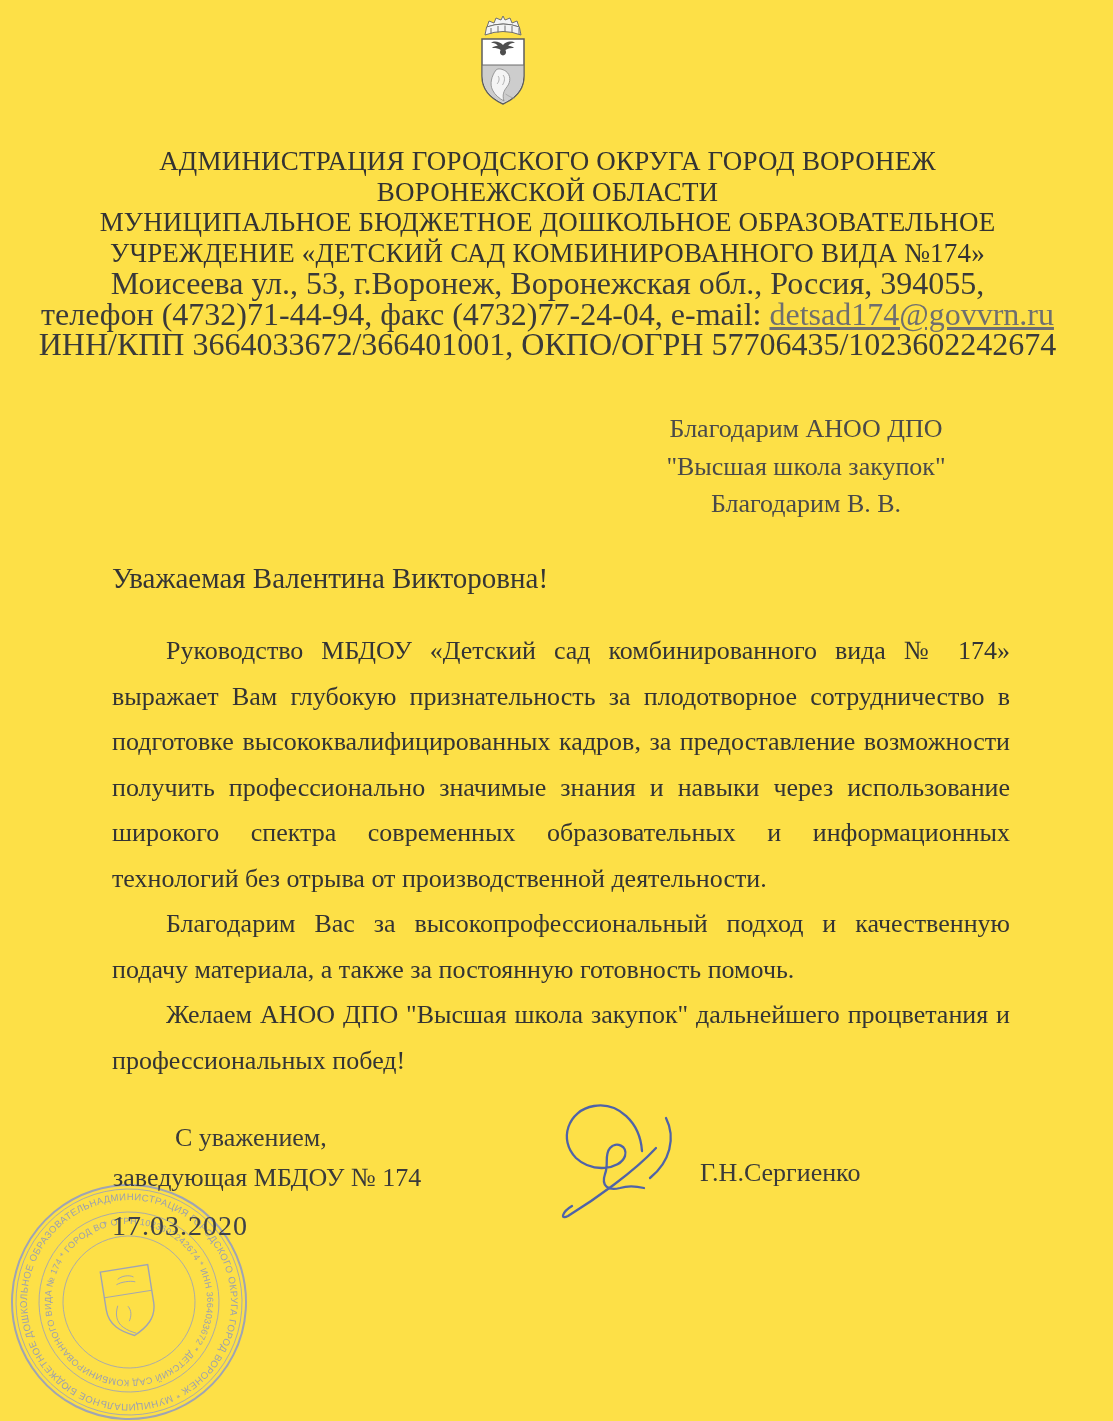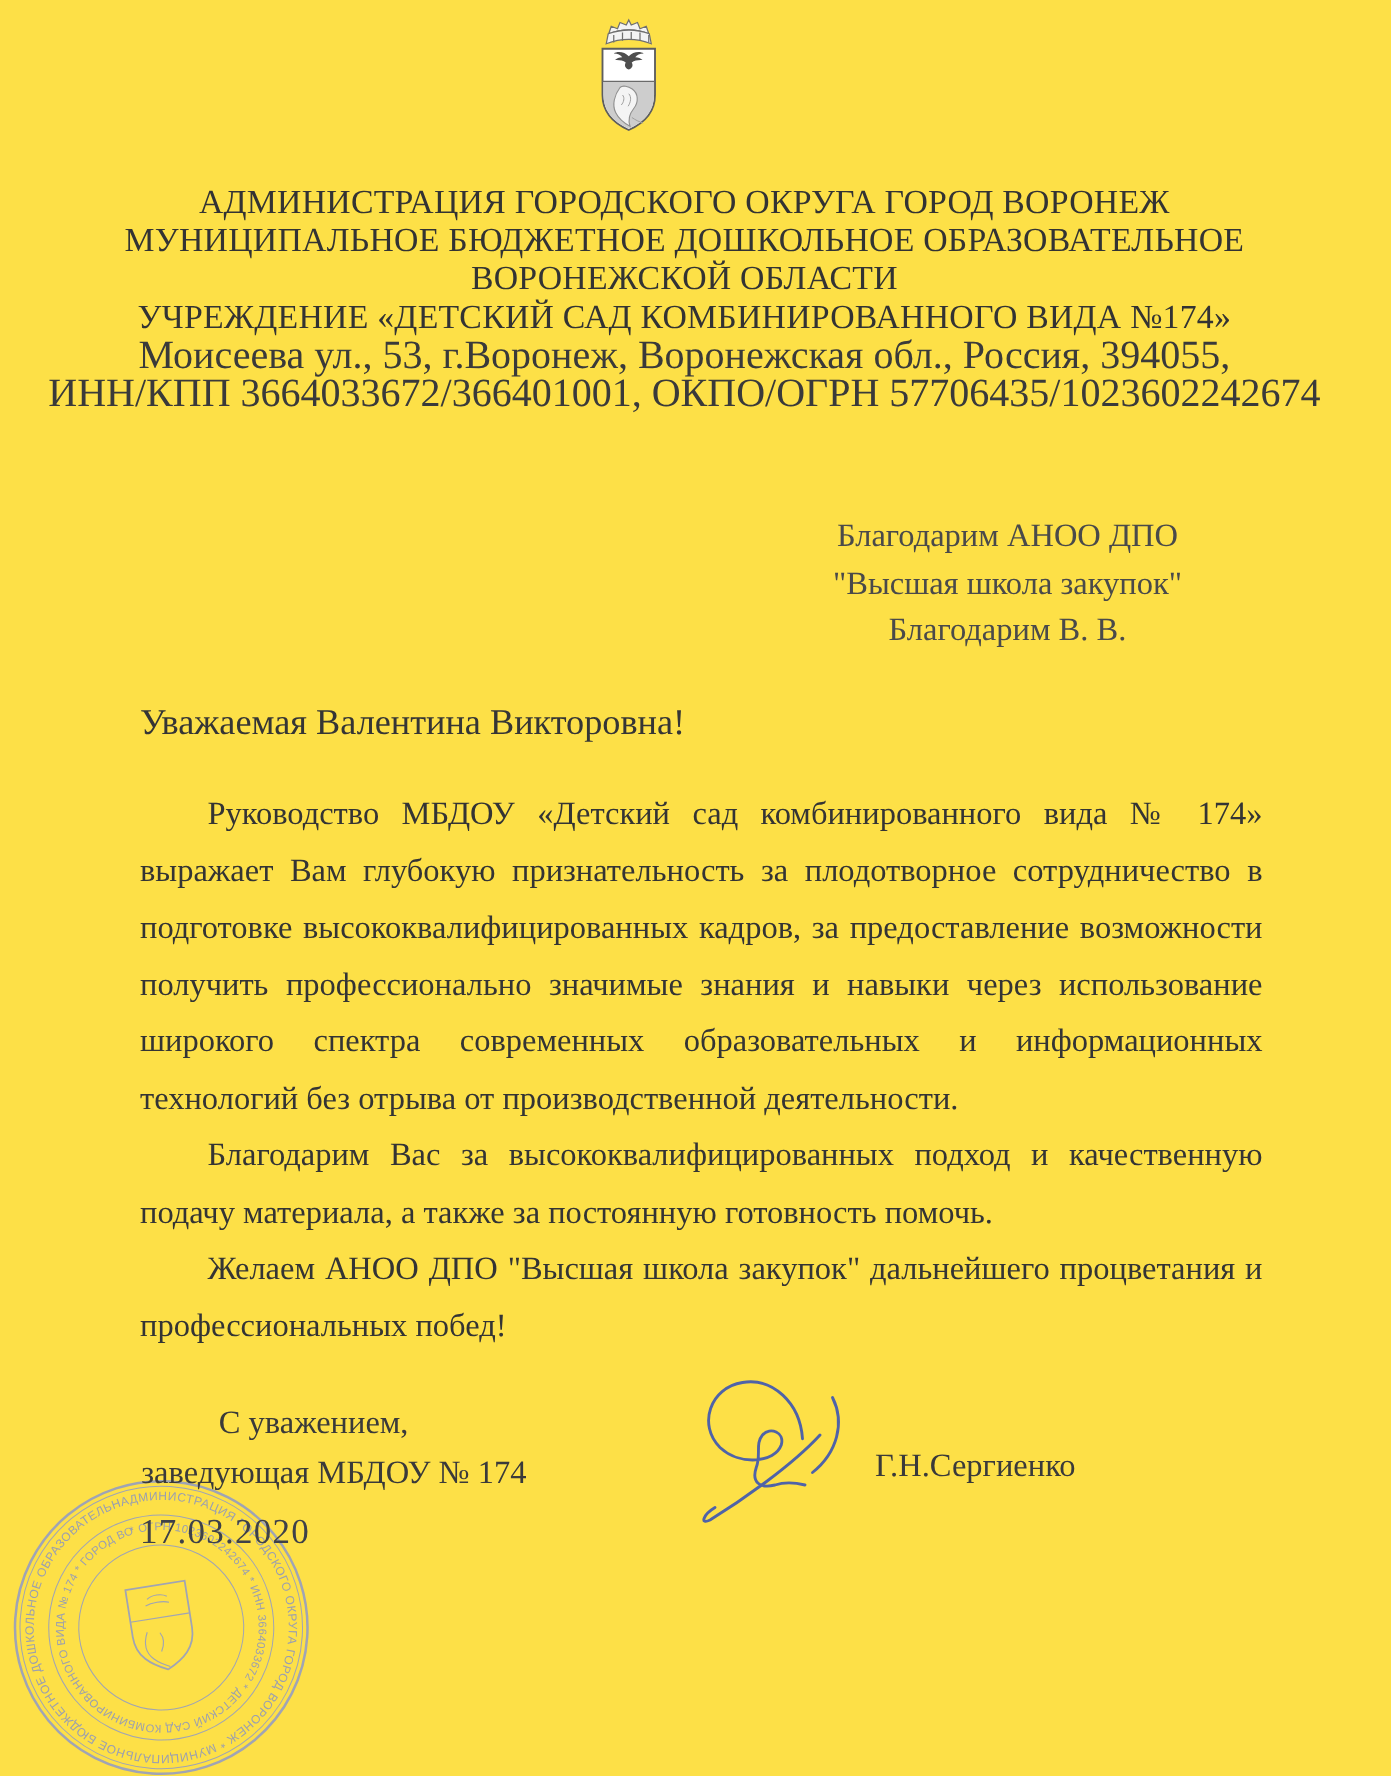--- a/index.html
+++ b/index.html
@@ -67,38 +67,39 @@
     <line x1="8" y1="51" x2="50" y2="51" stroke="#6a6a6a" stroke-width="1"></line>
 
     <path d="M29,31 c-3,-3.5 -9,-4.5 -12,-2.2 c3.2,0.1 5.5,1.1 6.8,3 c-2.4,0.1 -4.6,1 -5.8,2.2 c3.2,-0.2 6.5,0.2 8.6,2 c-1.2,2.2 -0.8,4.4 2.4,5.6 c3.2,-1.2 3.6,-3.4 2.4,-5.6 c2.1,-1.8 5.4,-2.2 8.6,-2 c-1.2,-1.2 -3.4,-2.1 -5.8,-2.2 c1.3,-1.9 3.6,-2.9 6.8,-3 c-3,-2.3 -9,-1.3 -12,2.2 z" fill="#4e4e4e"></path>
 
     <path d="M22,56 c-4.5,6 -6.5,14 -3.5,20 c2.3,4.8 6.5,8.3 11.5,11 c-2,-6 -0.2,-10.2 3,-14.2 c4,-5 3.8,-12 -1.2,-15.6 c-3.2,-2.2 -7.8,-3.2 -9.8,-1.2 z" fill="#f4f4f4" stroke="#909090" stroke-width="0.9"></path>
     <path d="M24,62 c2,2 1,6 -1,8 m6,-9 c2.5,2.5 1.5,7 -0.5,10 m3,9 c3,2 5.5,3.4 9,4.4" fill="none" stroke="#a0a0a0" stroke-width="0.8"></path>
   </svg>
 
   <div class="letterhead">
     <div class="caps">АДМИНИСТРАЦИЯ ГОРОДСКОГО ОКРУГА ГОРОД ВОРОНЕЖ</div>
+    <div class="caps">ВОРОНЕЖСКОЙ ОБЛАСТИ</div>
     <div class="caps">МУНИЦИПАЛЬНОЕ БЮДЖЕТНОЕ ДОШКОЛЬНОЕ ОБРАЗОВАТЕЛЬНОЕ</div>
-    <div class="caps">ВОРОНЕЖСКОЙ ОБЛАСТИ</div>
     <div class="caps">УЧРЕЖДЕНИЕ «ДЕТСКИЙ САД КОМБИНИРОВАННОГО ВИДА №174»</div>
     <div class="info">Моисеева ул., 53, г.Воронеж, Воронежская обл., Россия, 394055,</div>
+    <div class="info"><span>телефон (4732)71-44-94, факс (4732)77-24-04, e-mail: </span><span class="email-link">detsad174@govvrn.ru</span></div>
     <div class="info">ИНН/КПП 3664033672/366401001, ОКПО/ОГРН 57706435/1023602242674</div>
   </div>
 
   <div class="recipient">
     <div>Благодарим АНОО ДПО</div>
     <div>"Высшая школа закупок"</div>
     <div>Благодарим В. В.</div>
   </div>
 
   <div class="salutation">Уважаемая Валентина Викторовна!</div>
 
   <div class="body-text">
     <p>Руководство МБДОУ «Детский сад комбинированного вида № 174» выражает Вам глубокую признательность за плодотворное сотрудничество в подготовке высококвалифицированных кадров, за предоставление возможности получить профессионально значимые знания и навыки через использование широкого спектра современных образовательных и информационных технологий без отрыва от производственной деятельности.</p>
-    <p>Благодарим Вас за высококвалифицированных подход и качественную подачу материала, а также за постоянную готовность помочь.</p>
+    <p>Благодарим Вас за высокопрофессиональный подход и качественную подачу материала, а также за постоянную готовность помочь.</p>
     <p>Желаем АНОО ДПО "Высшая школа закупок" дальнейшего процветания и профессиональных побед!</p>
   </div>
 
   <div class="closing-block">
     <div class="closing-line">С уважением,</div>
     <div>заведующая МБДОУ № 174</div>
   </div>
 
   <svg class="signature" width="150" height="130" viewBox="0 0 150 130">
     <g fill="none" stroke="#4f63a8" stroke-width="2.3" stroke-linecap="round">

